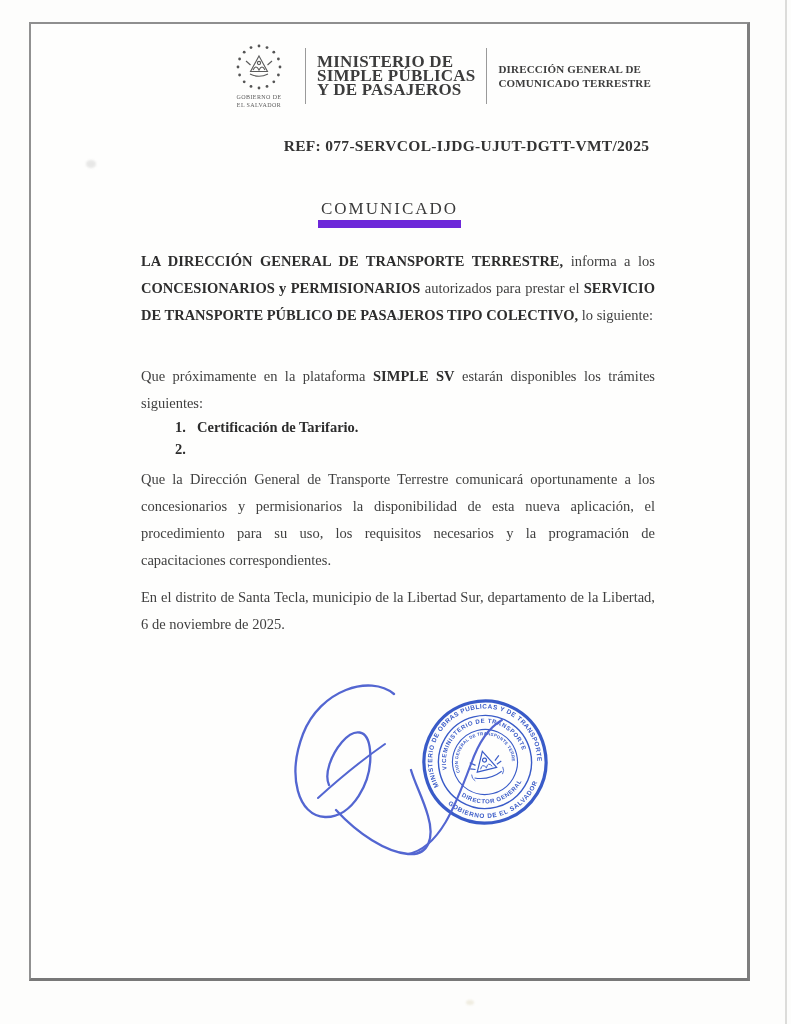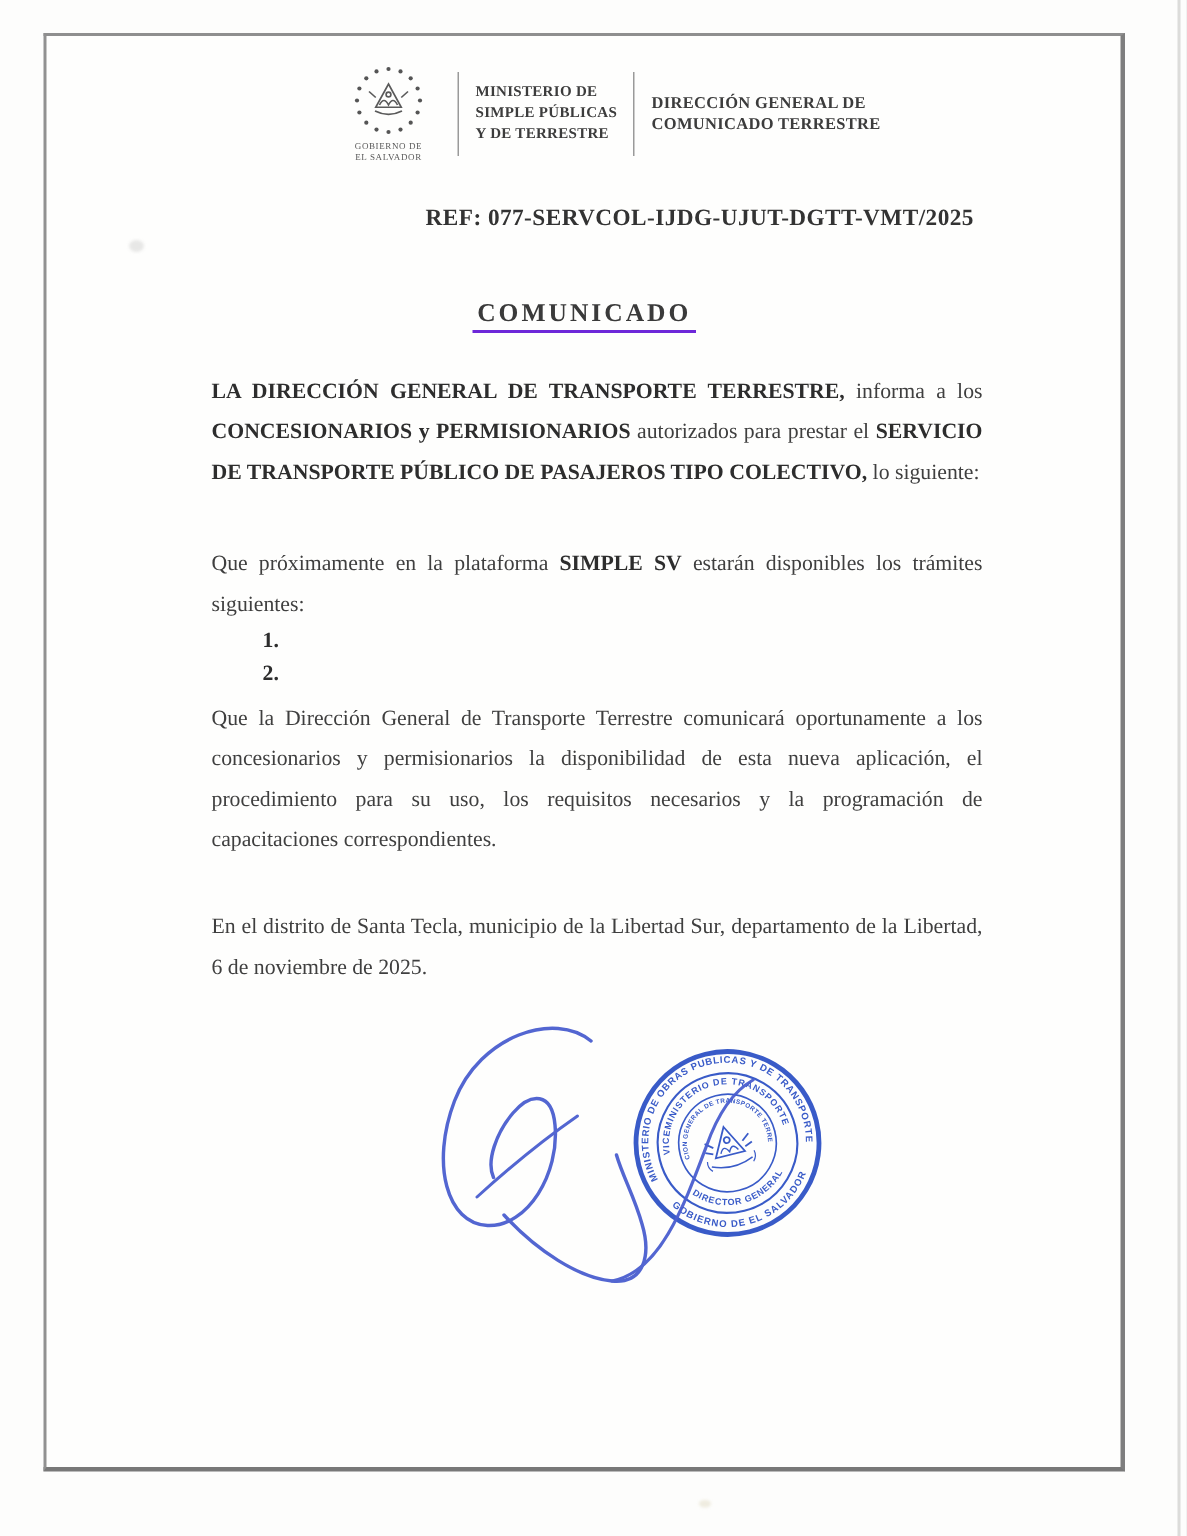--- a/index.html
+++ b/index.html
@@ -16,44 +16,44 @@
     box-sizing:border-box;background:#fefefd;
   }
   .smudge{position:absolute;left:86px;top:160px;width:10px;height:8px;border-radius:50%;
     background:rgba(130,130,130,.18);filter:blur(1px);}
   .speck{position:absolute;left:466px;top:1000px;width:8px;height:5px;border-radius:50%;
     background:rgba(205,195,150,.28);filter:blur(1px);}
 
   
   .letterhead{position:absolute;left:226px;top:40px;display:flex;align-items:center;gap:11px;}
   .lh-divider{width:1px;height:56px;background:#9a9a9a;}
-  .ministry{font-weight:bold;font-size:10px;line-height:14px;color:#3c3c3c;letter-spacing:.2px;}
+  .ministry{font-weight:bold;font-size:17px;line-height:14px;color:#3c3c3c;letter-spacing:.2px;}
   .department{font-weight:bold;font-size:11px;line-height:14px;color:#3c3c3c;letter-spacing:.2px;}
 
   .ref-line{
     position:absolute;left:29px;top:137px;width:721px;text-align:center;
     transform:translateX(77px);
     font-weight:bold;font-size:15.5px;color:#333;letter-spacing:.3px;
   }
   .doc-title-wrap{position:absolute;left:29px;top:199px;width:721px;text-align:center;}
   .doc-title{
-    display:inline-block;font-weight:bold;font-size:17px;color:#3a3a3a;
-    letter-spacing:2px;border-bottom:2px solid #6d28d9;padding:0 3px 1px 3px;
+    display:inline-block;font-weight:normal;font-size:17px;color:#3a3a3a;
+    letter-spacing:2px;border-bottom:8px solid #6d28d9;padding:0 3px 1px 3px;
   }
 
   .bodytext{position:absolute;left:141px;width:514px;text-align:justify;
     font-size:14.5px;line-height:27px;color:#3f3f3f;margin:0;}
   .bodytext strong{color:#2d2d2d;}
   .p1{top:248px;}
   .p2{top:363px;}
   .listing{position:absolute;left:175px;top:416px;width:480px;}
   .list-item{display:flex;font-size:14.5px;line-height:22px;font-weight:bold;color:#2d2d2d;}
   .list-num{width:22px;}
   .p3{top:466px;}
-  .p4{top:605px;}
+  .p4{top:584px;}
 
   .sig-block{position:absolute;left:278px;top:664px;width:304px;height:216px;}
   .sig-block svg{display:block;}
 </style>
 </head>
 <body>
 
 <div class="scan">
 
   <div class="frame"></div>
@@ -91,21 +91,21 @@
       </g>
       <text x="33" y="59" text-anchor="middle" font-size="6" letter-spacing="0.4" fill="#5c5c5c" font-family="Liberation Serif, serif">GOBIERNO DE</text>
       <text x="33" y="66.5" text-anchor="middle" font-size="6" letter-spacing="0.4" fill="#5c5c5c" font-family="Liberation Serif, serif">EL SALVADOR</text>
     </svg>
 
     <div class="lh-divider"></div>
 
     <div class="ministry">
       <div>MINISTERIO DE</div>
       <div>SIMPLE PÚBLICAS</div>
-      <div>Y DE TERRESTRE</div>
+      <div>Y DE PASAJEROS</div>
     </div>
 
     <div class="lh-divider"></div>
 
     <div class="department">
       <div>DIRECCIÓN GENERAL DE</div>
       <div>COMUNICADO TERRESTRE</div>
     </div>
   </div>
 
@@ -115,20 +115,21 @@
     <span class="doc-title">COMUNICADO</span>
   </div>
 
   <p class="bodytext p1"><strong>LA DIRECCIÓN GENERAL DE TRANSPORTE TERRESTRE,</strong><span> informa a los </span><strong>CONCESIONARIOS y PERMISIONARIOS</strong><span> autorizados para prestar el </span><strong>SERVICIO DE TRANSPORTE PÚBLICO DE PASAJEROS TIPO COLECTIVO,</strong><span> lo siguiente:</span></p>
 
   <p class="bodytext p2"><span>Que próximamente en la plataforma </span><strong>SIMPLE SV</strong><span> estarán disponibles los trámites siguientes:</span></p>
 
   <div class="listing">
     <div class="list-item">
       <span class="list-num">1.</span>
+      <span>Certificación de Tarifario.</span>
     </div>
     <div class="list-item">
       <span class="list-num">2.</span>
     </div>
   </div>
 
   <p class="bodytext p3">Que la Dirección General de Transporte Terrestre comunicará oportunamente a los concesionarios y permisionarios la disponibilidad de esta nueva aplicación, el procedimiento para su uso, los requisitos necesarios y la programación de capacitaciones correspondientes.</p>
 
   <p class="bodytext p4">En el distrito de Santa Tecla, municipio de la Libertad Sur, departamento de la Libertad, 6 de noviembre de 2025.</p>
 

